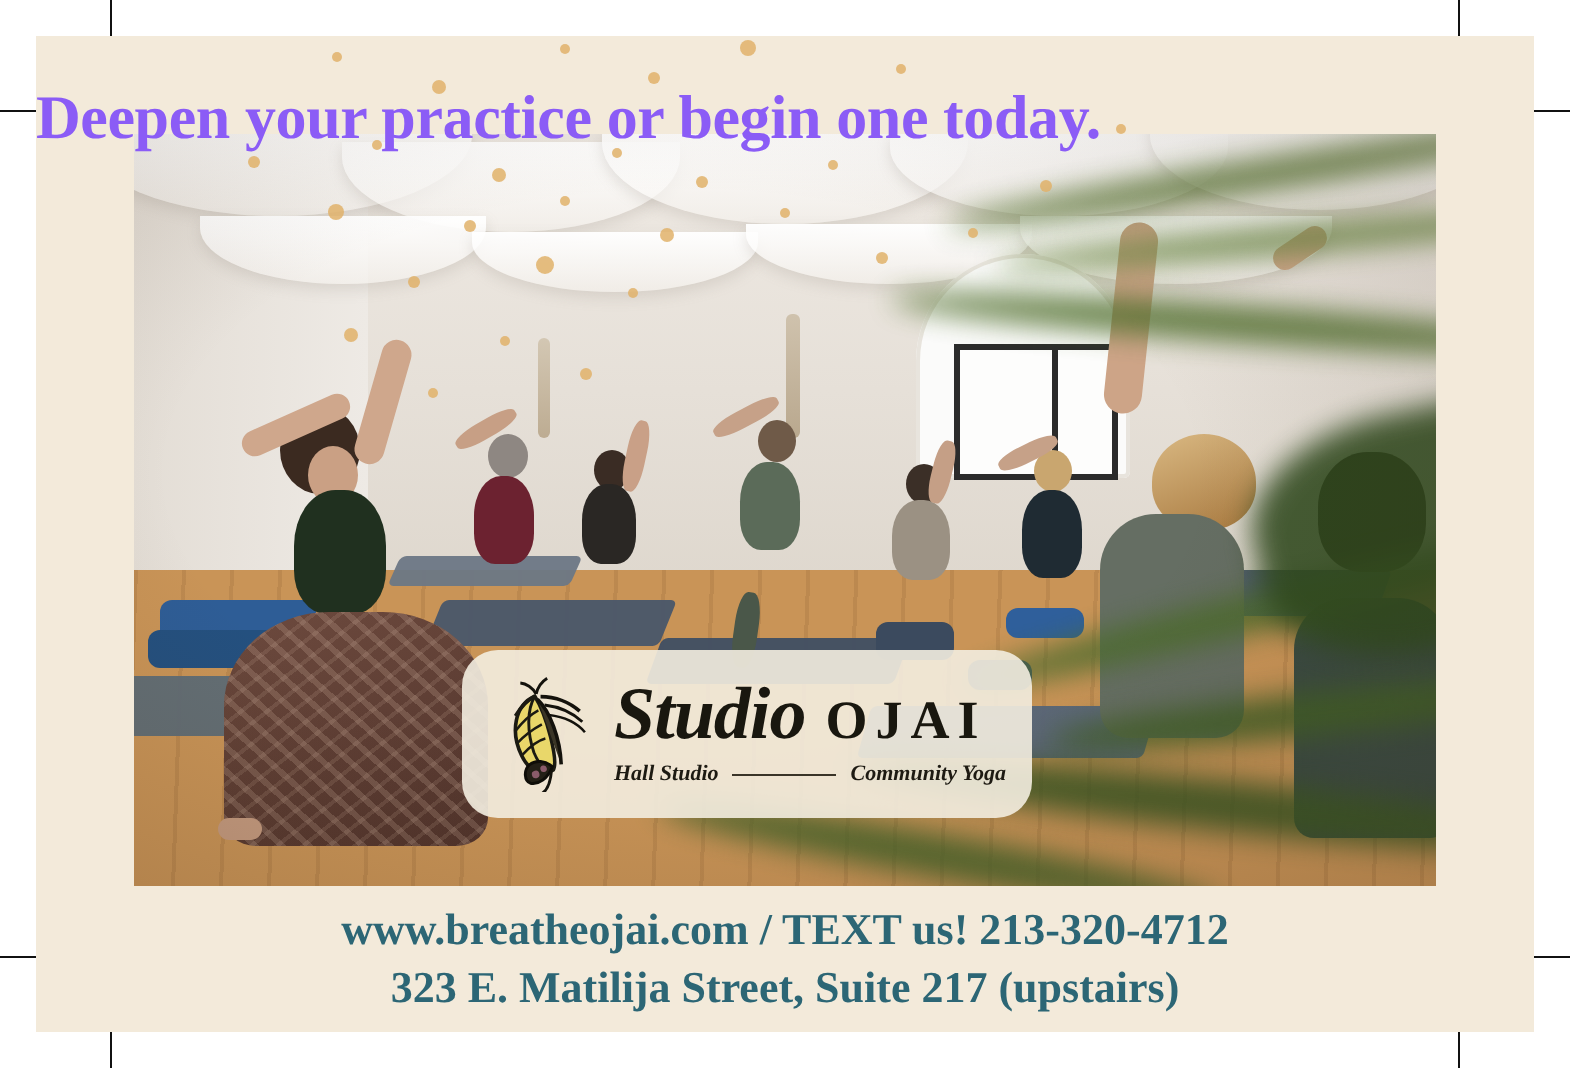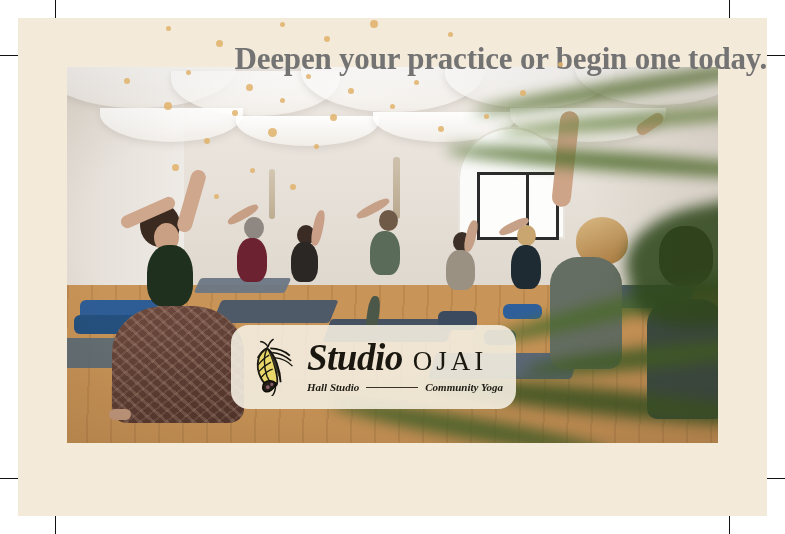--- a/index.html
+++ b/index.html
@@ -39,22 +39,22 @@
     height: 498px;
     background: #f3eada;
   }
 
   
   .headline {
     position: absolute;
     left: 0;
     top: 22px;
     width: 749px;
-    text-align: right;
-    color: #737373;
+    text-align: left;
+    color: #8b5cf6;
     font-family: "Liberation Serif", serif;
     font-weight: bold;
     font-size: 31px;
     letter-spacing: -0.2px;
     line-height: 38px;
     white-space: nowrap;
     z-index: 6;
   }
 
   
@@ -194,20 +194,21 @@
     font-style: italic;
     font-weight: bold;
     font-size: 37px;
     letter-spacing: -0.5px;
   }
   .logo-ojai {
     font-family: "Liberation Serif", serif;
     font-size: 27px;
     letter-spacing: 4px;
     margin-left: 10px;
+    font-weight: bold;
   }
   .logo-sub {
     display: flex;
     align-items: center;
     margin-top: 5px;
     color: #1d1a12;
     font-family: "Liberation Serif", serif;
     font-style: italic;
     font-weight: bold;
     font-size: 11px;
@@ -417,15 +418,19 @@
       <div class="dot" style="left:154px; top:146px; width:7px; height:7px;"></div>
       <div class="dot" style="left:232px; top:150px; width:5px; height:5px;"></div>
       <div class="dot" style="left:272px; top:166px; width:6px; height:6px;"></div>
       <div class="dot" style="left:196px; top:176px; width:5px; height:5px;"></div>
       <div class="dot" style="left:420px; top:108px; width:6px; height:6px;"></div>
       <div class="dot" style="left:466px; top:96px;  width:5px; height:5px;"></div>
       <div class="dot" style="left:502px; top:72px;  width:6px; height:6px;"></div>
       <div class="dot" style="left:540px; top:44px;  width:5px; height:5px;"></div>
     </div>
 
+    <div class="contact">
+      <div class="contact-line">www.breatheojai.com /  TEXT us! 213-320-4712</div>
+      <div class="contact-line">323 E. Matilija Street, Suite 217 (upstairs)</div>
+    </div>
 
   </div>
 </div>
 
 </body></html>

